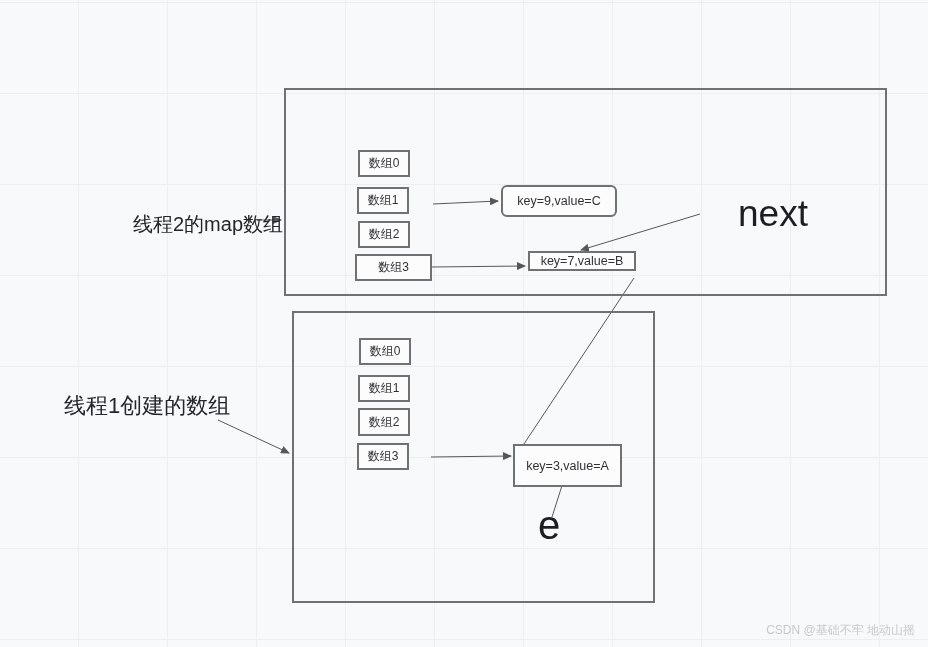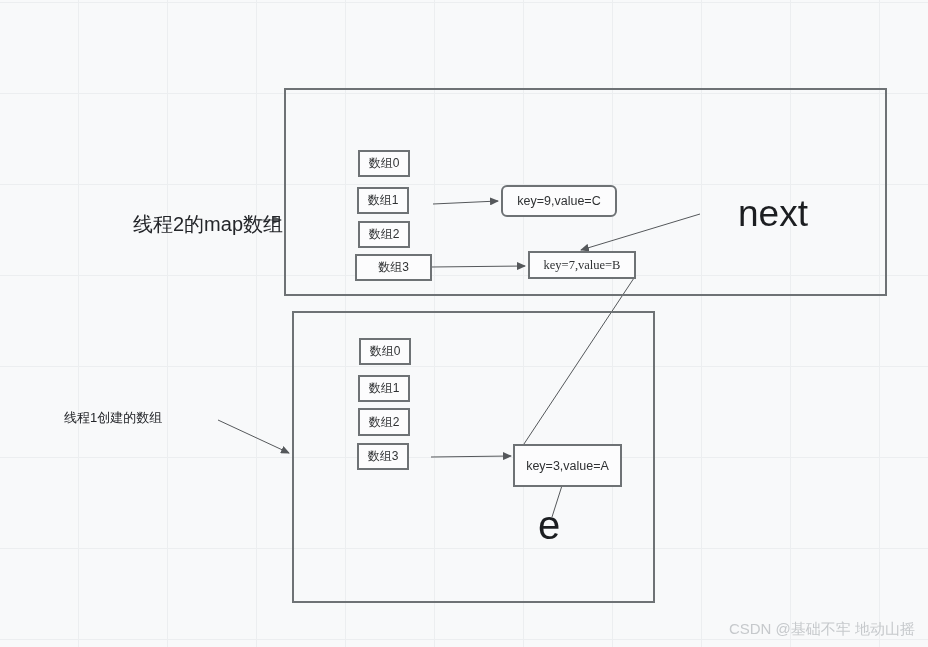--- a/index.html
+++ b/index.html
@@ -37,30 +37,30 @@
   .u0 { left: 358px; top: 150px; }
   .u1 { left: 357px; top: 187px; }
   .u2 { left: 358px; top: 221px; }
   .u3 { left: 355px; top: 254px; width: 77px; }
   .l0 { left: 359px; top: 338px; }
   .l1 { left: 358px; top: 375px; }
   .l2 { left: 358px; top: 408px; height: 28px; }
   .l3 { left: 357px; top: 443px; }
   .kv { font-size: 12.5px; }
   .node-c { left: 501px; top: 185px; width: 116px; height: 32px; border-radius: 6px; }
-  .node-b { left: 528px; top: 251px; width: 108px; height: 28px; font-family: Liberation Serif, serif; }
+  .node-b { left: 528px; top: 251px; width: 108px; height: 20px; }
   .node-a { left: 513px; top: 444px; width: 109px; height: 43px; }
   .lbl { position: absolute; color: #24262a; white-space: nowrap; }
   .lbl-thread2 { left: 133px; top: 211px; font-size: 20px; }
-  .lbl-thread1 { left: 64px; top: 409px; font-size: 13px; }
+  .lbl-thread1 { left: 64px; top: 391px; font-size: 22px; }
   .lbl-next { left: 697px; top: 193px; font-size: 37px; color: #1c1e21; margin-left: 41px; }
   .lbl-e { left: 538px; top: 503px; font-size: 40px; color: #1c1e21; }
   .watermark {
     position: absolute; right: 13px; bottom: 8px;
-    font-size: 15px; color: #c6c9cc; white-space: nowrap;
+    font-size: 12px; color: #c6c9cc; white-space: nowrap;
   }
 </style>
 </head>
 <body>
 
 <div class="canvas">
 
   <svg class="arrows" width="928" height="647" viewBox="0 0 928 647">
     <defs>
       <marker id="arw" viewBox="0 0 10 8" markerWidth="10" markerHeight="8" refX="8" refY="4" orient="auto" markerUnits="userSpaceOnUse">

